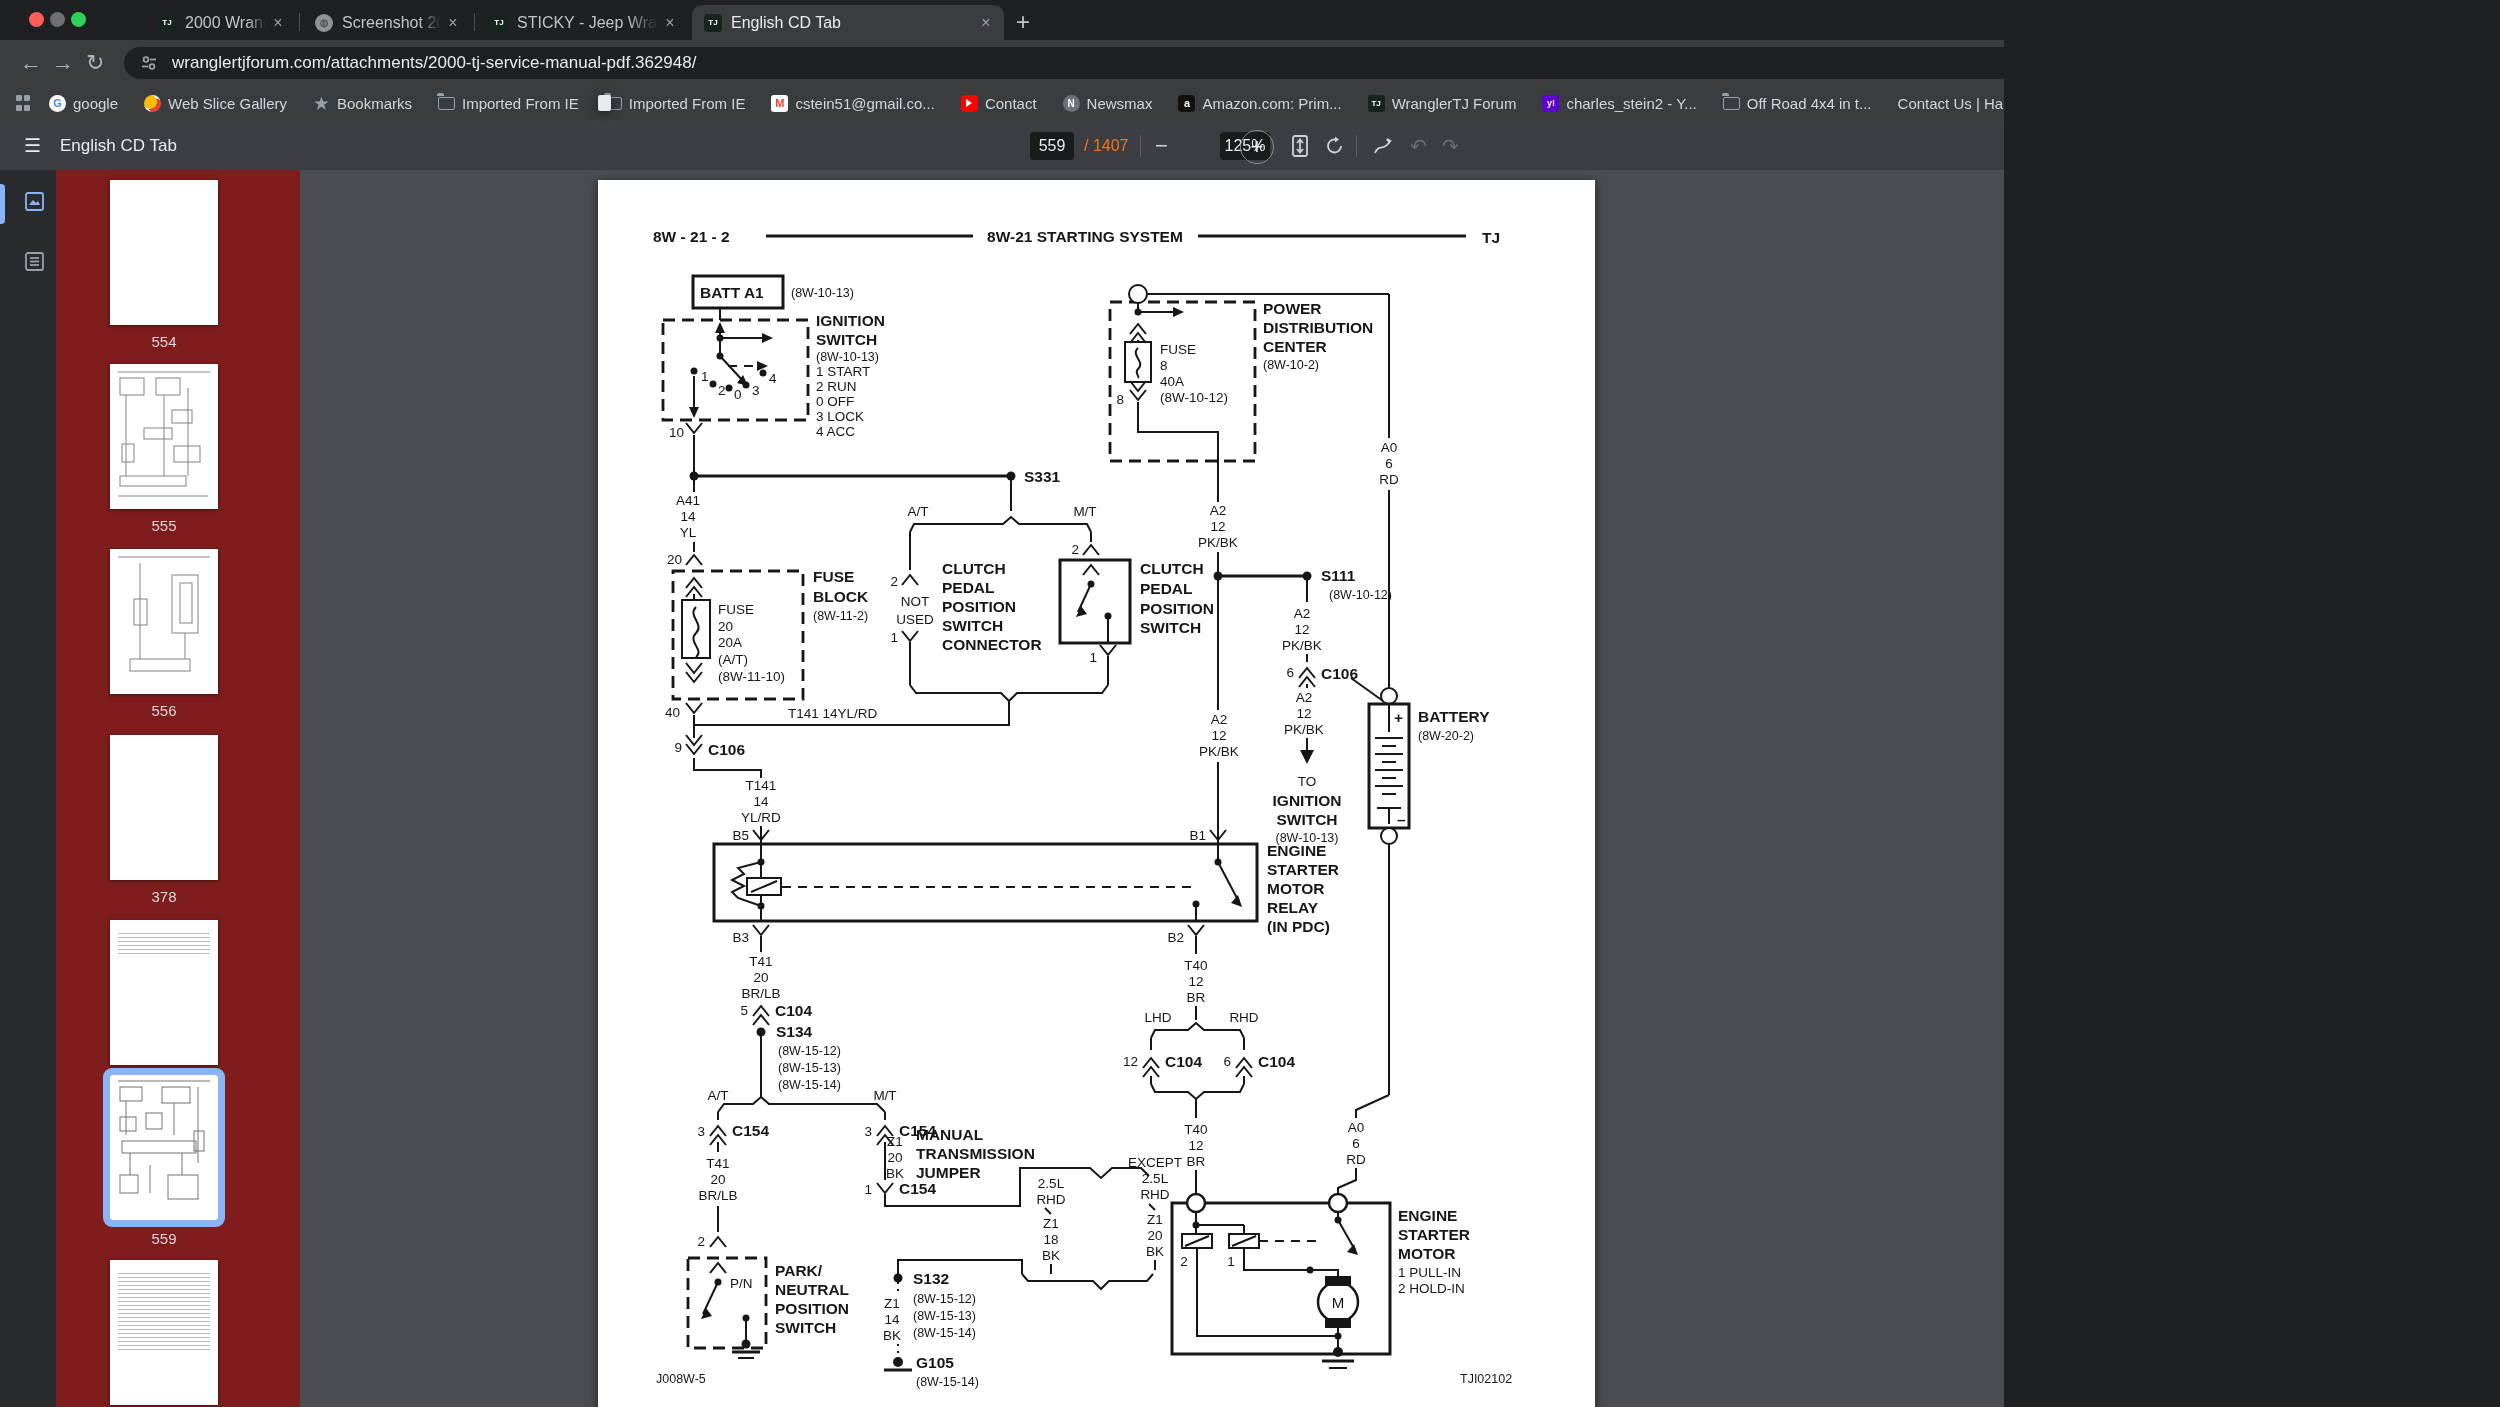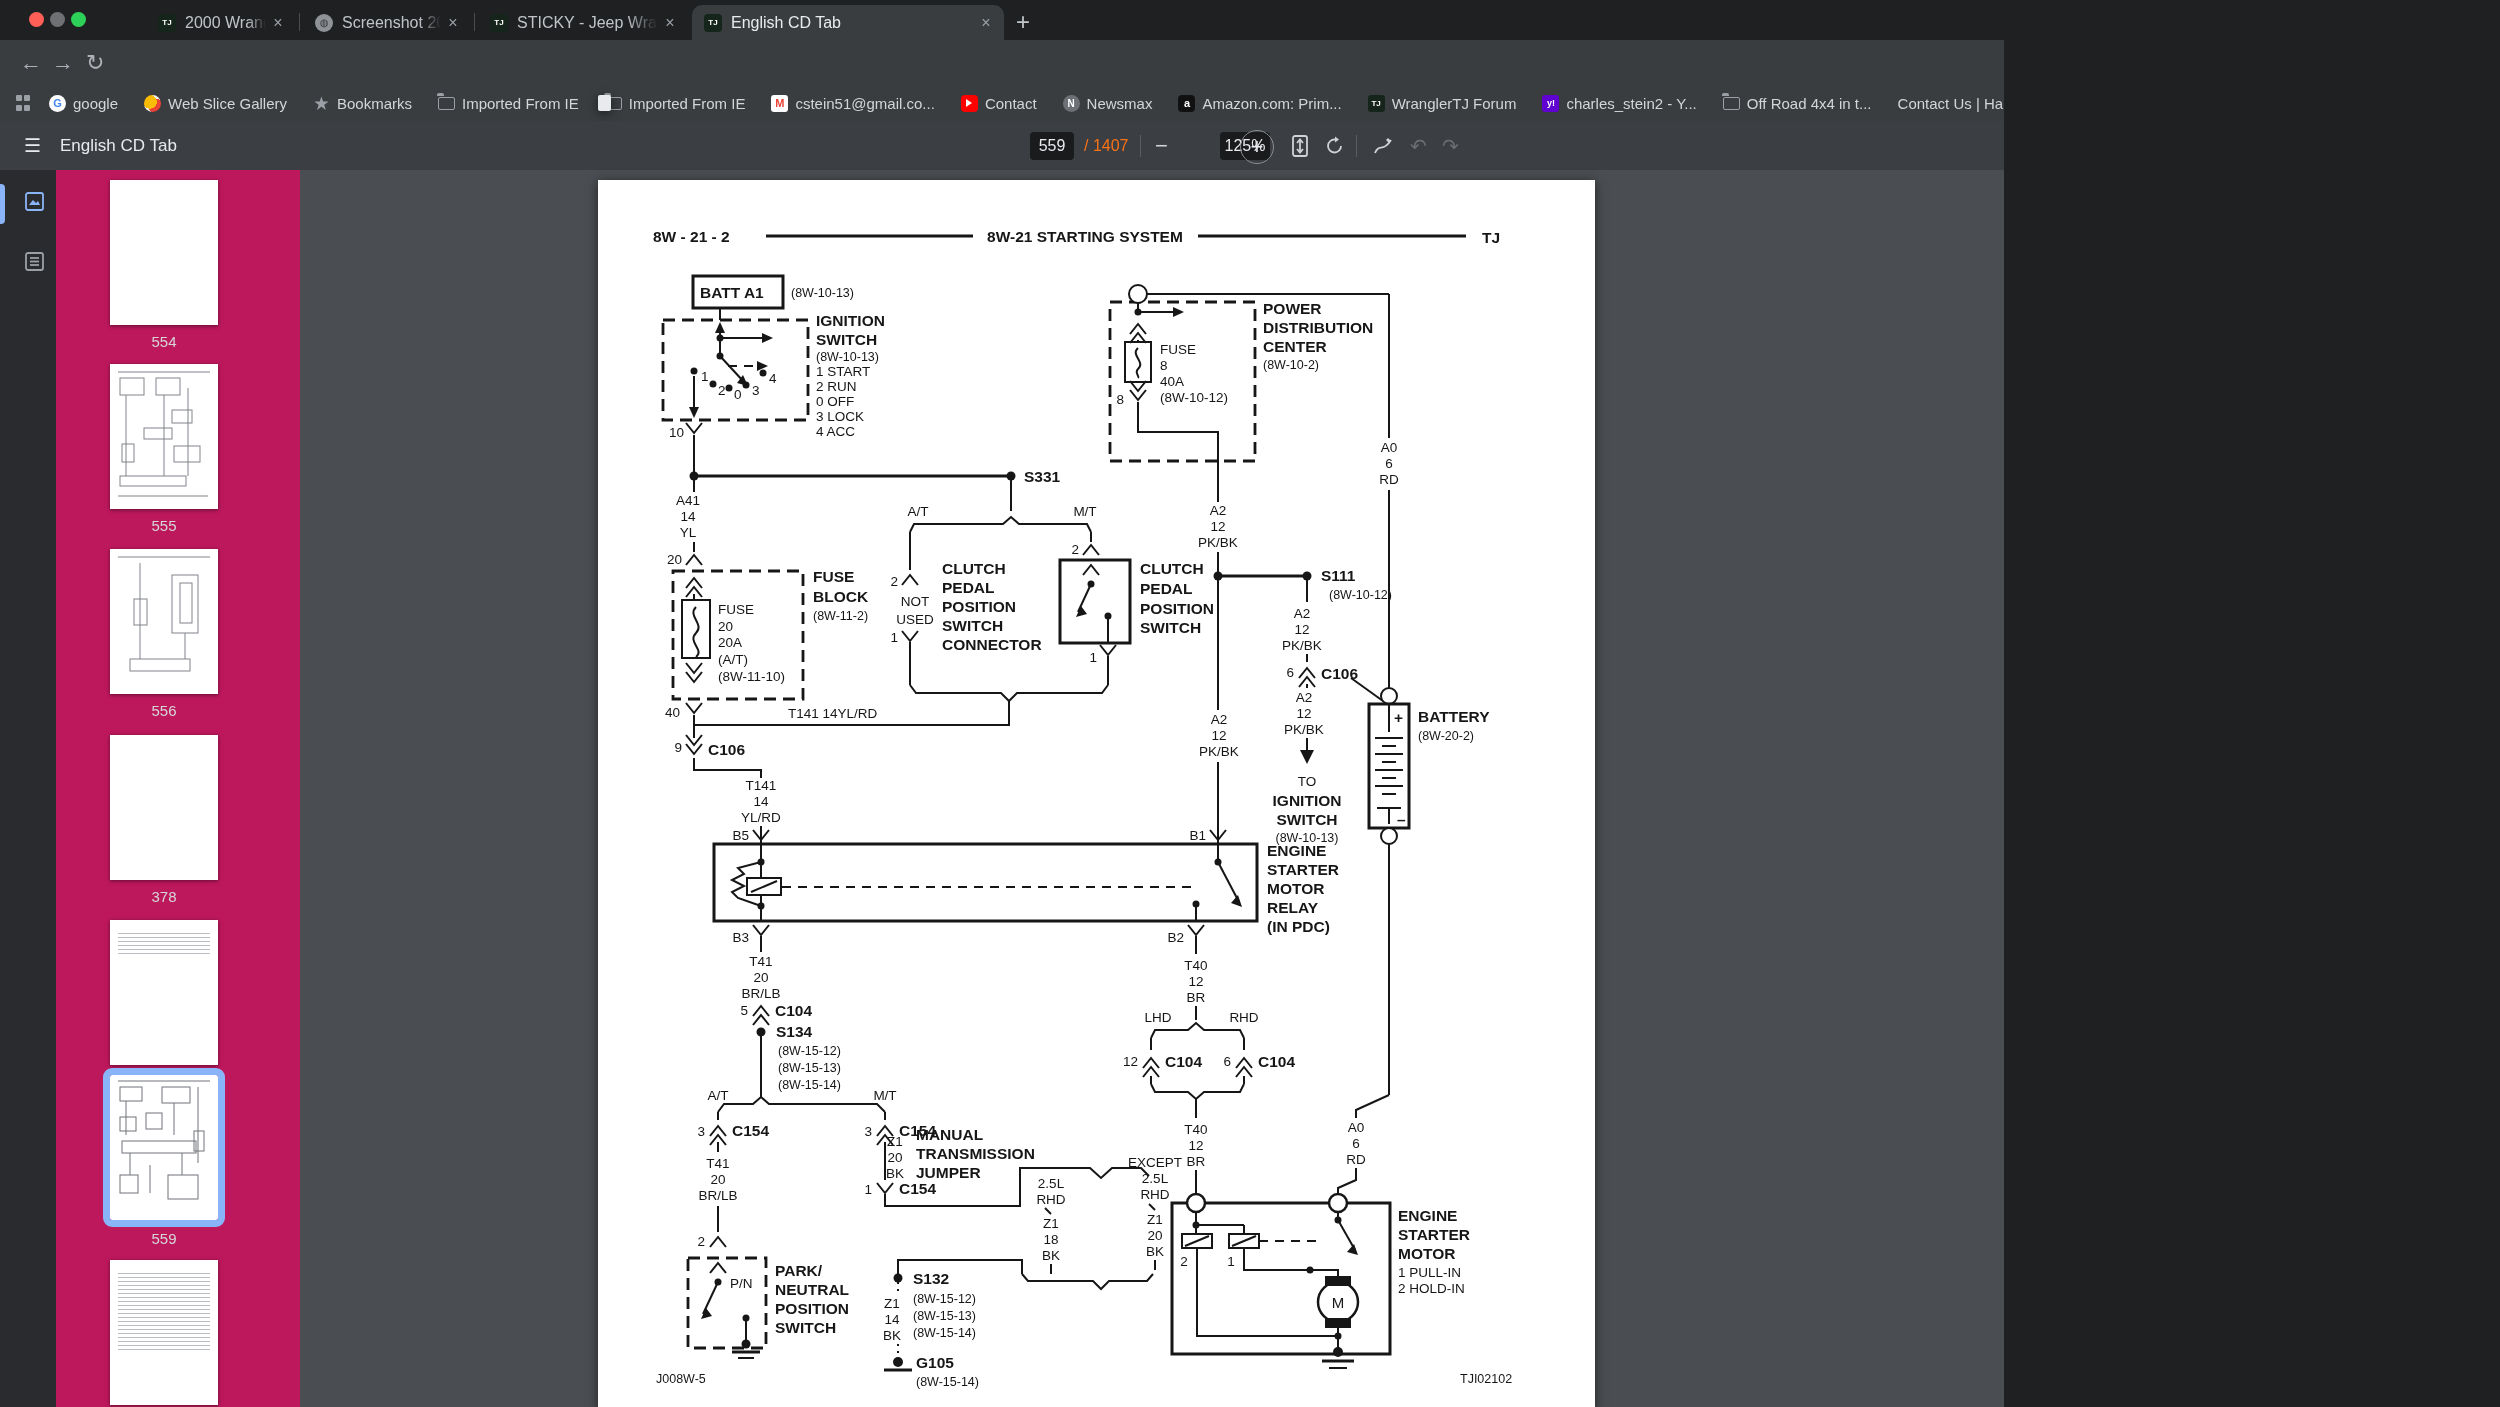--- a/index.html
+++ b/index.html
@@ -53,21 +53,21 @@
   .pdfbar .it{position:absolute;top:0;height:49px;display:flex;align-items:center;}
   .inbox{background:#1a1b1d;border-radius:4px;height:28px;display:flex;align-items:center;justify-content:center;
          color:#e8eaed;font-size:16px;}
   .vdiv{position:absolute;top:14px;width:1px;height:22px;background:#5a5e62;}
   .circbtn{position:absolute;top:9px;width:32px;height:32px;border:1.6px solid #8a8d91;border-radius:50%;
            display:flex;align-items:center;justify-content:center;font-size:22px;color:#e8eaed;}
   
   .content{position:absolute;left:0;top:170px;width:2500px;height:1237px;background:#4a4d51;}
   .rail{position:absolute;left:0;top:0;width:56px;height:1237px;background:#2a2b2e;}
   .railsel{position:absolute;left:0;top:14px;width:5px;height:40px;background:#8ab4f8;border-radius:0 4px 4px 0;}
-  .thumbs{position:absolute;left:56px;top:0;width:244px;height:1237px;background:#be185d;}
+  .thumbs{position:absolute;left:56px;top:0;width:244px;height:1237px;background:#7f1d1d;}
   .thumb{position:absolute;left:54px;width:108px;height:145px;background:#fff;box-shadow:0 1px 4px rgba(0,0,0,.5);}
   .thumb.sel{outline:7px solid #8ab4f8;border-radius:2px;}
   .tlabel{position:absolute;left:54px;width:108px;text-align:center;color:#d4d6d8;font-size:15px;}
   .txtpage{position:absolute;left:8px;right:8px;background:repeating-linear-gradient(#fff 0 3px,#b9bcc0 3px 4px);}
   
   .page{position:absolute;left:598px;top:10px;width:997px;height:1230px;background:#fff;
         box-shadow:0 2px 10px rgba(0,0,0,.55);}
   svg.diag{stroke:#161616;fill:none;stroke-width:2;}
   svg.diag text{fill:#161616;stroke:none;font-family:"Liberation Sans",sans-serif;font-size:13.5px;}
   svg.diag .tb{font-size:15.5px;font-weight:bold;}
@@ -113,20 +113,31 @@
       <span class="ttl">English CD Tab</span>
       <span class="x">×</span>
     </div>
     <span class="newtab" style="left:1016px">+</span>
   </div>
 
   <div class="urlrow">
     <span class="navic" style="left:20px">←</span>
     <span class="navic" style="left:52px">→</span>
     <span class="navic" style="left:86px">↻</span>
+    <div class="omnibox">
+      <svg width="18" height="18" style="margin-left:16px">
+        <g stroke="#9aa0a6" stroke-width="1.8" fill="none">
+          <circle cx="6" cy="5.5" r="2.4"></circle>
+            <line x1="10" y1="5.5" x2="16" y2="5.5"></line>
+          <circle cx="12" cy="12.5" r="2.4"></circle>
+            <line x1="2" y1="12.5" x2="8" y2="12.5"></line>
+        </g>
+      </svg>
+      <span class="url">wranglertjforum.com/attachments/2000-tj-service-manual-pdf.362948/</span>
+    </div>
     <span class="obicon" style="left:2300px">
       <svg width="20" height="20">
           <g stroke="#9aa0a6" stroke-width="1.8" fill="none">
         <circle cx="8" cy="8" r="5.5"></circle>
             <line x1="12.5" y1="12.5" x2="17" y2="17"></line>
           </g>
         </svg>
     </span>
     <span class="obicon" style="left:2334px;font-size:20px">☆</span>
     <span class="obicon" style="left:2380px">

